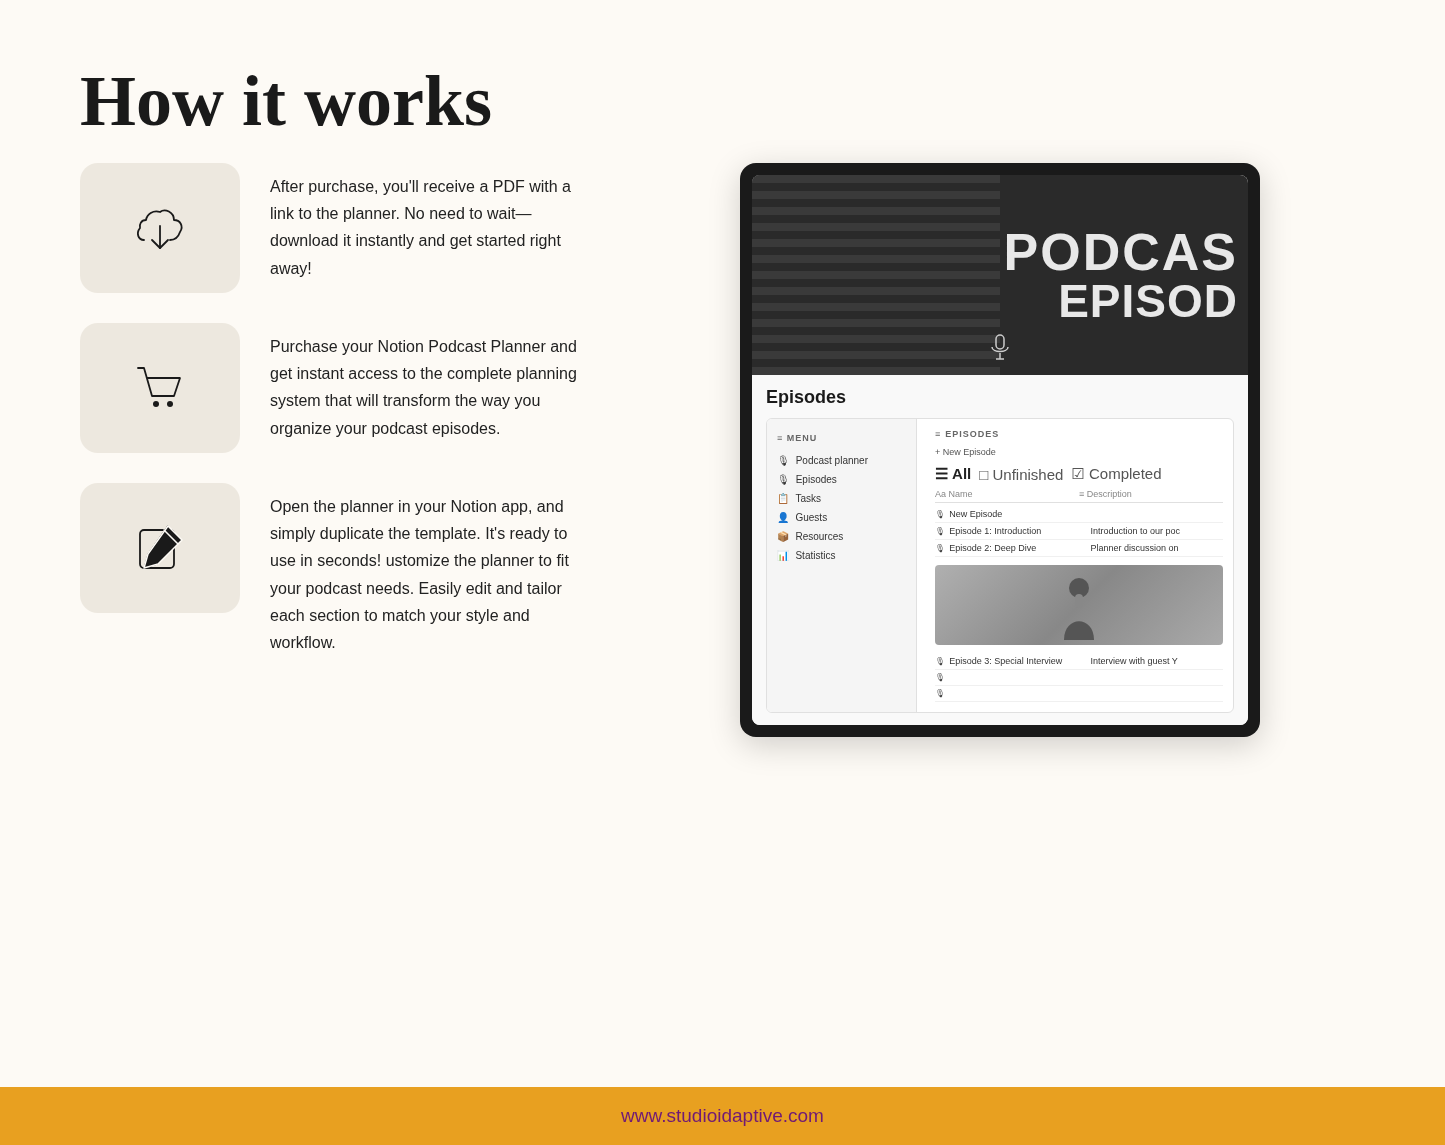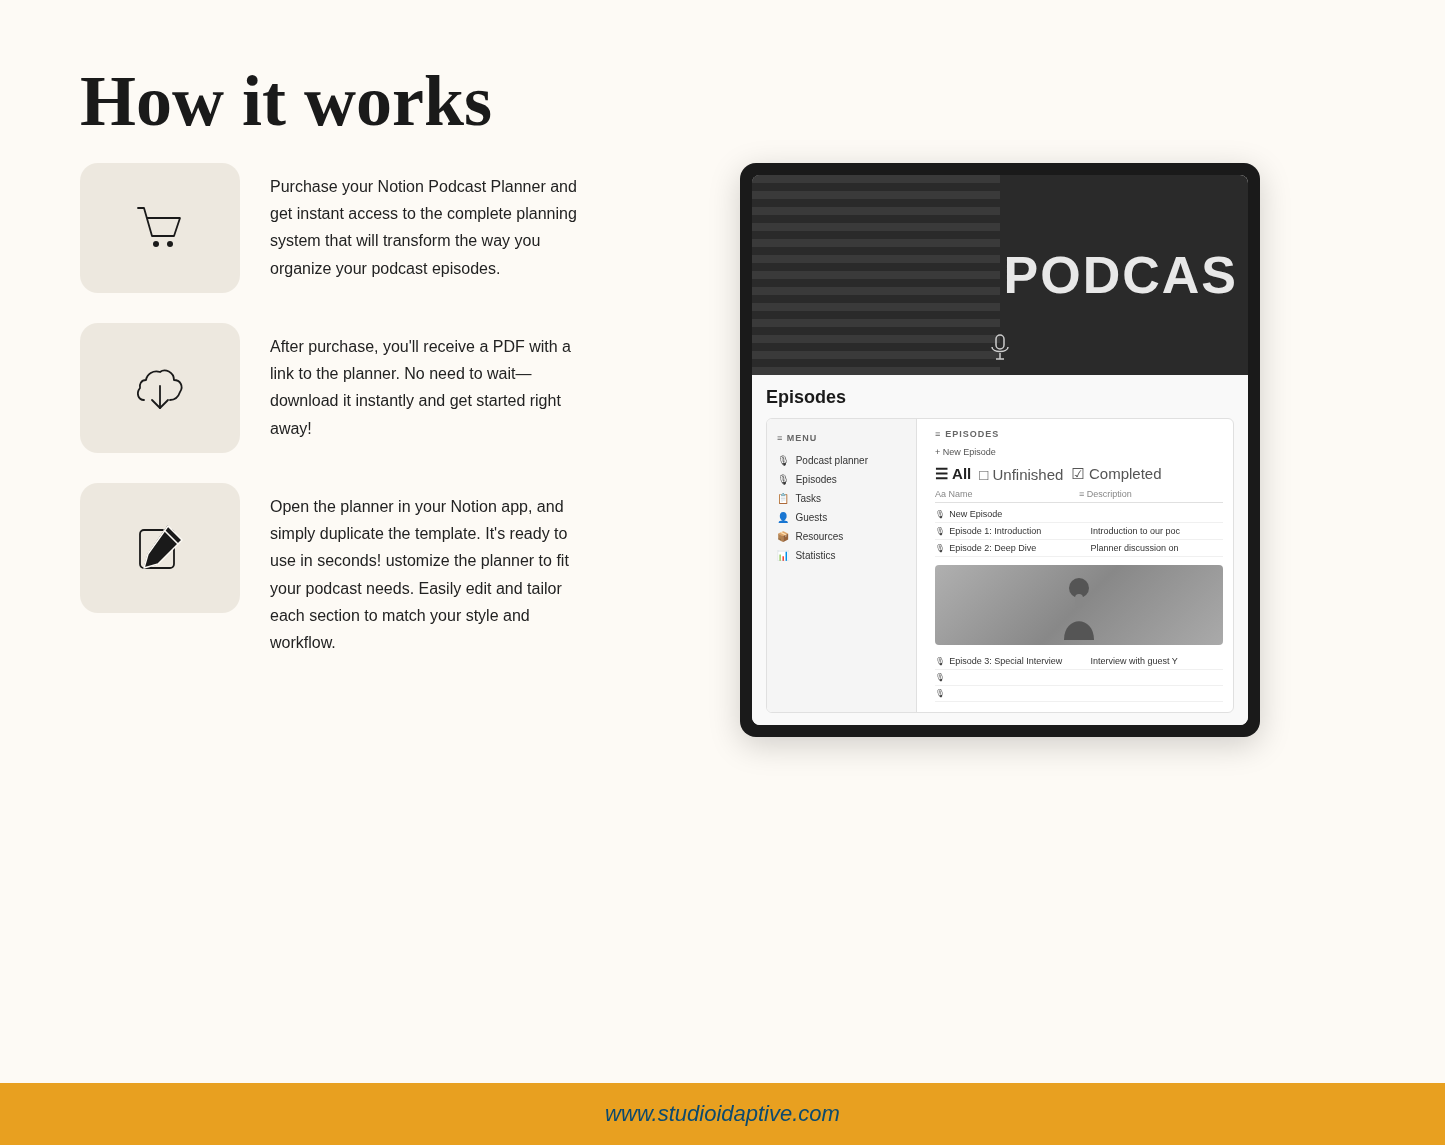--- a/index.html
+++ b/index.html
@@ -329,61 +329,60 @@
       justify-content: center;
     }
 
     .footer {
       background-color: #e8a020;
       padding: 18px;
       text-align: center;
     }
 
     .footer-text {
-      color: #0c4a6e;
-      font-size: 22px;
+      color: #701a75;
+      font-size: 19px;
       font-weight: 500;
       font-family: Arial, sans-serif;
-      font-style: italic;
     }
   </style>
 </head>
 <body>
 
 <div class="main-content">
 
   <h1 class="page-title">How it works</h1>
 
 
   <div class="content-row">
 
     <div class="steps-column">
+
+      <div class="step-item">
+        <div class="icon-box">
+
+          <svg viewBox="0 0 60 60">
+            <path d="M14 42 C8 42 6 35 10 30 C9 27 11 22 16 22 C17 16 23 12 30 14 C35 10 44 14 44 22 C50 22 54 28 50 34 C48 40 44 42 40 42"></path>
+            <line x1="30" y1="28" x2="30" y2="50"></line>
+            <polyline points="22,42 30,50 38,42"></polyline>
+          </svg>
+        </div>
+        <p class="step-text">After purchase, you'll receive a PDF with a link to the planner. No need to wait—download it instantly and get started right away!</p>
+      </div>
 
       <div class="step-item">
         <div class="icon-box">
 
           <svg viewBox="0 0 60 60">
             <path d="M8 10 h6 l8 28 h22 l6-18 H18"></path>
             <circle cx="26" cy="46" r="3" fill="#1a1a1a" stroke="none"></circle>
             <circle cx="40" cy="46" r="3" fill="#1a1a1a" stroke="none"></circle>
           </svg>
         </div>
         <p class="step-text">Purchase your Notion Podcast Planner and get instant access to the complete planning system that will transform the way you organize your podcast episodes.</p>
-      </div>
-
-      <div class="step-item">
-        <div class="icon-box">
-
-          <svg viewBox="0 0 60 60">
-            <path d="M14 42 C8 42 6 35 10 30 C9 27 11 22 16 22 C17 16 23 12 30 14 C35 10 44 14 44 22 C50 22 54 28 50 34 C48 40 44 42 40 42"></path>
-            <line x1="30" y1="28" x2="30" y2="50"></line>
-            <polyline points="22,42 30,50 38,42"></polyline>
-          </svg>
-        </div>
-        <p class="step-text">After purchase, you'll receive a PDF with a link to the planner. No need to wait—download it instantly and get started right away!</p>
       </div>
 
       <div class="step-item">
         <div class="icon-box">
 
           <svg viewBox="0 0 60 60">
             <rect x="10" y="12" width="34" height="38" rx="4" ry="4"></rect>
             <path d="M38 8 L52 22 L28 46 L14 50 L18 36 Z" fill="#1a1a1a" stroke="#1a1a1a" stroke-width="1"></path>
             <path d="M38 8 L52 22 L28 46 L14 50 L18 36 Z" fill="none" stroke="#fdfaf5" stroke-width="1.5"></path>
             <line x1="34" y1="12" x2="48" y2="26" stroke="#fdfaf5" stroke-width="1.5"></line>
@@ -395,20 +394,21 @@
     </div>
 
     <div class="device-column">
       <div class="device-frame">
         <div class="device-screen">
 
           <div class="screen-image-top">
             <div class="stripes-bg"></div>
             <div class="podcast-text-overlay">
               <span class="podcast-big-text">PODCAS</span>
+              <span class="podcast-big-text" style="font-size:46px; letter-spacing:1px;">EPISOD</span>
             </div>
 
             <div class="mic-icon-small">
               <svg width="20" height="30" viewBox="0 0 20 30" fill="none" stroke="#ccc" stroke-width="1.5">
                 <rect x="6" y="2" width="8" height="14" rx="4"></rect>
                 <path d="M2 14 C2 20 18 20 18 14"></path>
                 <line x1="10" y1="20" x2="10" y2="26"></line>
                 <line x1="6" y1="26" x2="14" y2="26"></line>
               </svg>
             </div>

